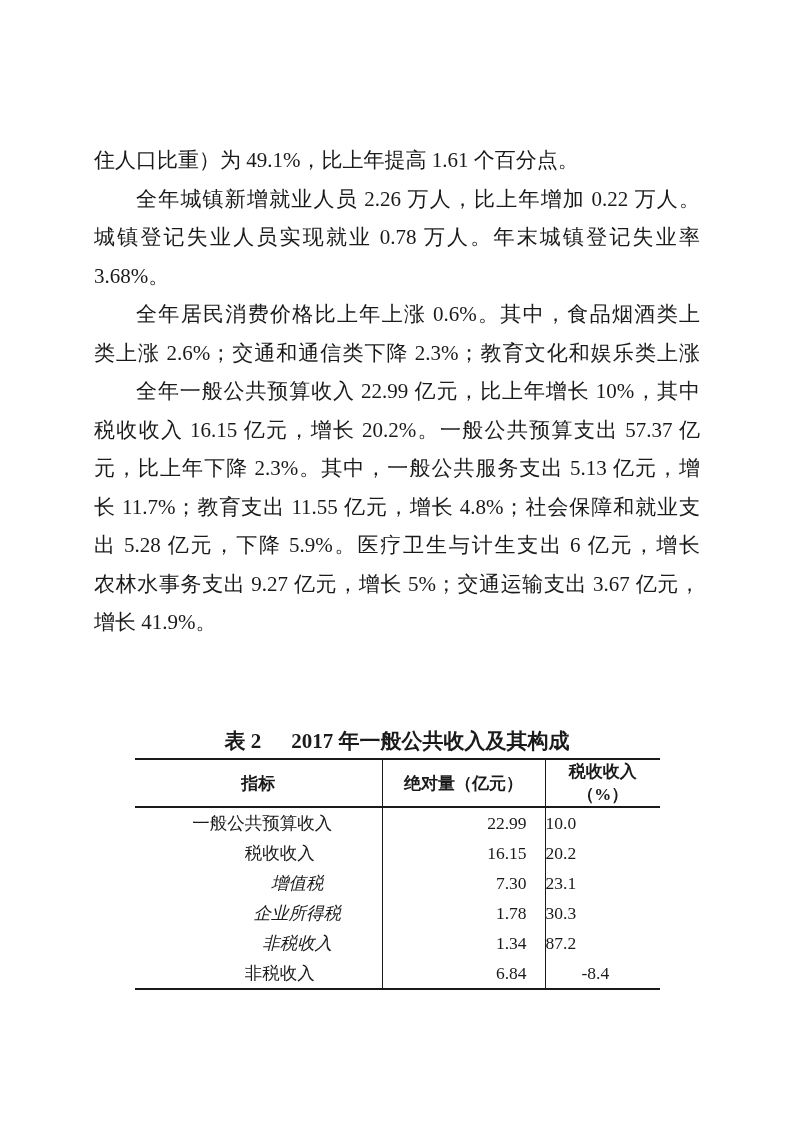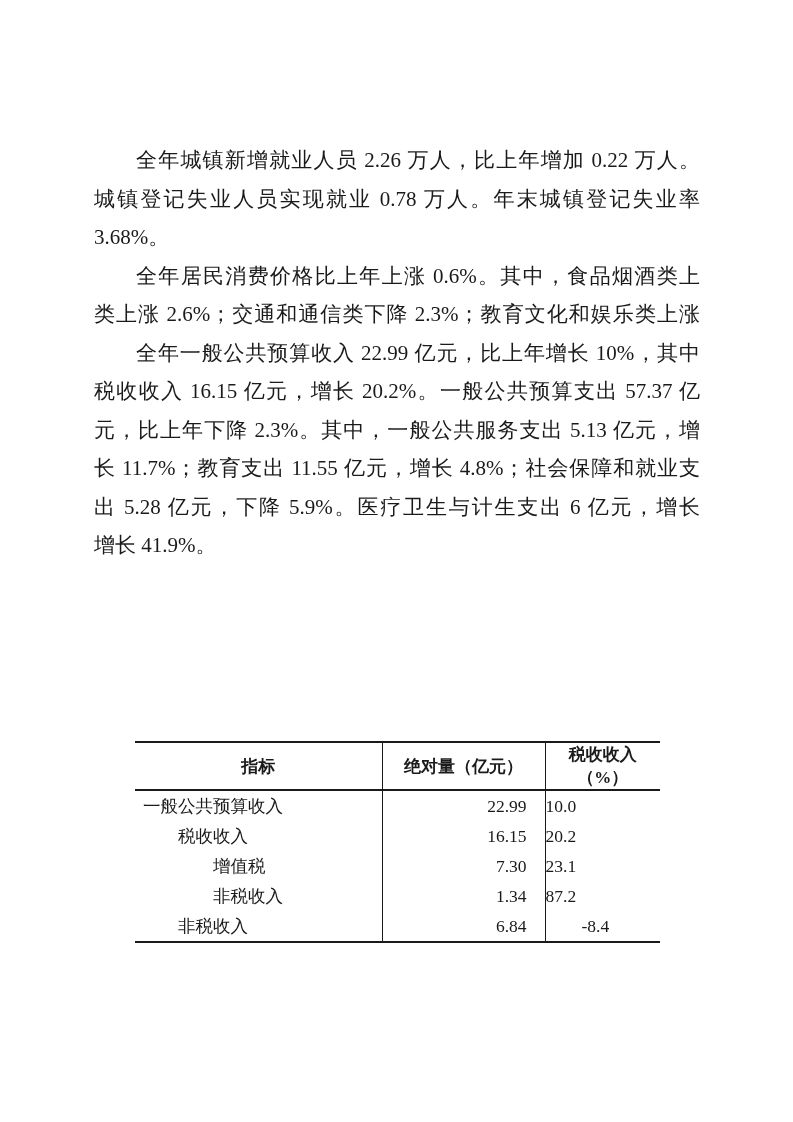--- a/index.html
+++ b/index.html
@@ -50,21 +50,21 @@
     font-size: 21px;
   }
   .table-title .gap {
     display: inline-block;
     width: 30px;
   }
   
   .stat-table {
     position: absolute;
     left: 135px;
-    top: 741px;
+    top: 758px;
     width: 525px;
     border-collapse: collapse;
     table-layout: fixed;
     font-size: 17.5px;
   }
   .stat-table col.c1 { width: 247px; }
   .stat-table col.c2 { width: 163px; }
   .stat-table col.c3 { width: 115px; }
   .stat-table thead th {
     border-top: 2px solid #1a1a1a;
@@ -80,49 +80,54 @@
     padding: 0;
     vertical-align: middle;
   }
   .stat-table .col-sep {
     border-left: 1.5px solid #1a1a1a;
   }
   .stat-table tbody tr:last-child td {
     border-bottom: 2px solid #1a1a1a;
     padding-left: 36px;
   }
-  .stat-table td.name { text-align: left; padding-left: 8px; }
+  .stat-table td.name { text-align: center; padding-left: 8px; }
   .stat-table td.name.ind1 { padding-left: 43px; }
-  .stat-table td.name.ind2 { padding-left: 78px; }
+  .stat-table td.name.ind2 { padding-left: 78px; font-style: italic; }
   .stat-table td.num2 { text-align: right; padding-right: 18px; }
   .stat-table td.num3 { text-align: left; padding-right: 12px; }
 </style>
 </head>
 <body>
 
 <div class="page">
 
   <div class="body-text">
 
+    <div class="line">住人口比重）为 49.1%，比上年提高 1.61 个百分点。</div>
 
     <div class="line jl ind">全年城镇新增就业人员 2.26 万人，比上年增加 0.22 万人。</div>
     <div class="line jl">城镇登记失业人员实现就业 0.78 万人。年末城镇登记失业率</div>
     <div class="line">3.68%。</div>
 
     <div class="line jl ind">全年居民消费价格比上年上涨 0.6%。其中，食品烟酒类上</div>
     <div class="line jl">类上涨 2.6%；交通和通信类下降 2.3%；教育文化和娱乐类上涨</div>
 
     <div class="line jl ind">全年一般公共预算收入 22.99 亿元，比上年增长 10%，其中</div>
     <div class="line jl">税收收入 16.15 亿元，增长 20.2%。一般公共预算支出 57.37 亿</div>
     <div class="line jl">元，比上年下降 2.3%。其中，一般公共服务支出 5.13 亿元，增</div>
     <div class="line jl">长 11.7%；教育支出 11.55 亿元，增长 4.8%；社会保障和就业支</div>
     <div class="line jl">出 5.28 亿元，下降 5.9%。医疗卫生与计生支出 6 亿元，增长 5.6%；</div>
+    <div class="line jl">农林水事务支出 9.27 亿元，增长 5%；交通运输支出 3.67 亿元，</div>
     <div class="line">增长 41.9%。</div>
   </div>
 
+  <div class="table-title">
+    <span>表 2</span><span class="gap"></span><span>2017 年一般公共收入及其构成</span>
+  </div>
 
   <table class="stat-table">
     <colgroup>
       <col class="c1">
         <col class="c2">
         <col class="c3">
     </colgroup>
     <thead>
       <tr>
         <th>指标</th>
@@ -140,20 +145,25 @@
         <td class="name ind1">税收收入</td>
         <td class="num2 col-sep">16.15</td>
         <td class="num3 col-sep">20.2</td>
       </tr>
       <tr>
         <td class="name ind2">增值税</td>
         <td class="num2 col-sep">7.30</td>
         <td class="num3 col-sep">23.1</td>
       </tr>
       <tr>
+        <td class="name ind2">企业所得税</td>
+        <td class="num2 col-sep">1.78</td>
+        <td class="num3 col-sep">30.3</td>
+      </tr>
+      <tr>
         <td class="name ind2">非税收入</td>
         <td class="num2 col-sep">1.34</td>
         <td class="num3 col-sep">87.2</td>
       </tr>
       <tr>
         <td class="name ind1">非税收入</td>
         <td class="num2 col-sep">6.84</td>
         <td class="num3 col-sep">-8.4</td>
       </tr>
     </tbody>

